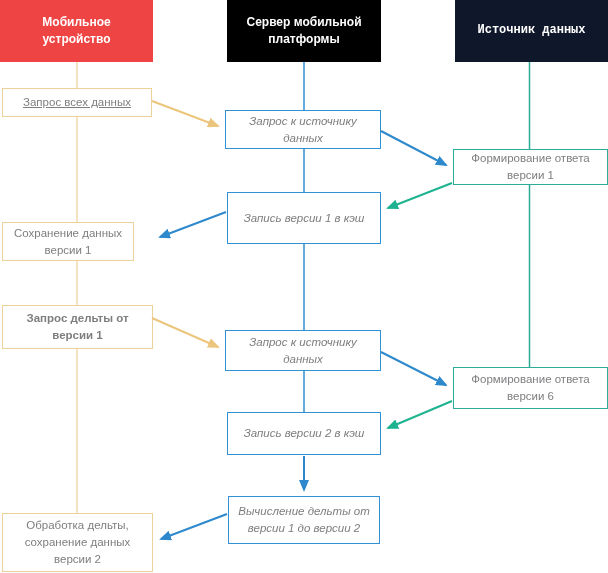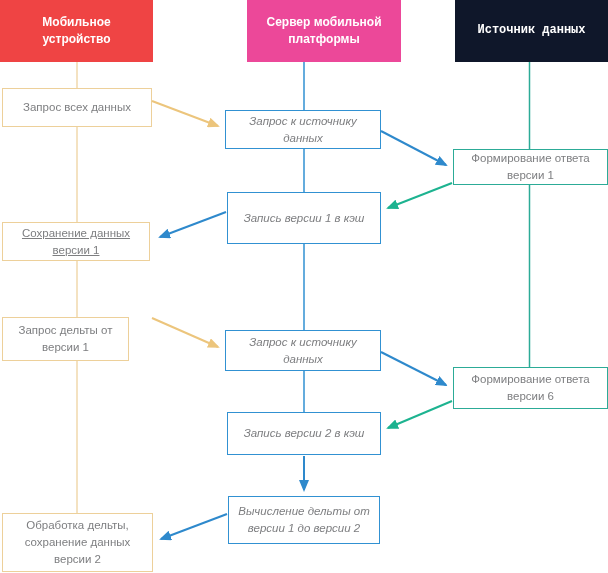--- a/index.html
+++ b/index.html
@@ -9,21 +9,21 @@
   }
   svg.layer{position:absolute;left:0;top:0;pointer-events:none;}
   #lifelines{z-index:0;}
   #arrows{z-index:2;}
   .lane-header{
     position:absolute;z-index:1;display:flex;align-items:center;justify-content:center;
     text-align:center;color:#ffffff;font-size:12px;font-weight:600;line-height:1.45;
     padding:4px 10px;box-sizing:border-box;
   }
   .lane-header.mobile{background:#ef4444;}
-  .lane-header.server{background:#ec4899;margin-left:20px;}
+  .lane-header.server{background:#000000;}
   .lane-header.source{background:#0f172a;font-family:Liberation Mono, monospace;}
   .node{
     position:absolute;z-index:1;display:flex;align-items:center;justify-content:center;
     text-align:center;background:#ffffff;color:#7d7e80;font-size:11.5px;line-height:1.45;
     padding:2px 8px;box-sizing:border-box;border:1.5px solid #ccc;
   }
   .node.mobile{border-color:#edd09a;}
   .node.server{border-color:#3191d2;font-style:italic;}
   .node.source{border-color:#2cab97;}
 </style>
@@ -35,26 +35,26 @@
   <svg id="lifelines" class="layer" width="608" height="573">
     <line x1="77" y1="62" x2="77" y2="513" stroke="#f0d9ad" stroke-width="1.5"></line>
     <line x1="304" y1="62" x2="304" y2="455" stroke="#3191d2" stroke-width="1.5"></line>
     <line x1="529.5" y1="62" x2="529.5" y2="367" stroke="#2cab97" stroke-width="1.5"></line>
   </svg>
 
   <div class="lane-header mobile" style="left:0;top:0;width:153px;height:62px;">Мобильное устройство</div>
   <div class="lane-header server" style="left:227px;top:0;width:154px;height:62px;">Сервер мобильной платформы</div>
   <div class="lane-header source" style="left:455px;top:0;width:153px;height:62px;">Источник данных</div>
 
-  <div class="node mobile" style="left:2px;top:88px;width:150px;height:39px;">Запрос всех данных</div>
+  <div class="node mobile" style="left:2px;top:88px;width:150px;height:29px;text-decoration:underline;">Запрос всех данных</div>
   <div class="node server" style="left:225px;top:110px;width:156px;height:39px;">Запрос к источнику данных</div>
   <div class="node source" style="left:453px;top:149px;width:155px;height:36px;">Формирование ответа версии 1</div>
   <div class="node server" style="left:227px;top:192px;width:154px;height:52px;">Запись версии 1 в кэш</div>
-  <div class="node mobile" style="left:2px;top:222px;width:148px;height:39px;text-decoration:underline;">Сохранение данных версии 1</div>
-  <div class="node mobile" style="left:2px;top:317px;width:127px;height:44px;">Запрос дельты от версии 1</div>
+  <div class="node mobile" style="left:2px;top:222px;width:132px;height:39px;">Сохранение данных версии 1</div>
+  <div class="node mobile" style="left:2px;top:305px;width:151px;height:44px;font-weight:bold;">Запрос дельты от версии 1</div>
   <div class="node server" style="left:225px;top:330px;width:156px;height:41px;">Запрос к источнику данных</div>
   <div class="node source" style="left:453px;top:367px;width:155px;height:42px;">Формирование ответа версии 6</div>
   <div class="node server" style="left:227px;top:412px;width:154px;height:43px;text-align:right;">Запись версии 2 в кэш</div>
   <div class="node server" style="left:228px;top:496px;width:152px;height:48px;">Вычисление дельты от версии 1 до версии 2</div>
   <div class="node mobile" style="left:2px;top:513px;width:151px;height:59px;">Обработка дельты, сохранение данных версии 2</div>
 
   <svg id="arrows" class="layer" width="608" height="573">
     <defs>
       <marker id="mTan" markerUnits="userSpaceOnUse" markerWidth="12" markerHeight="10" refX="10" refY="5" orient="auto">
         <path d="M0,0 L12,5 L0,10 z" fill="#ecc57c"></path>

